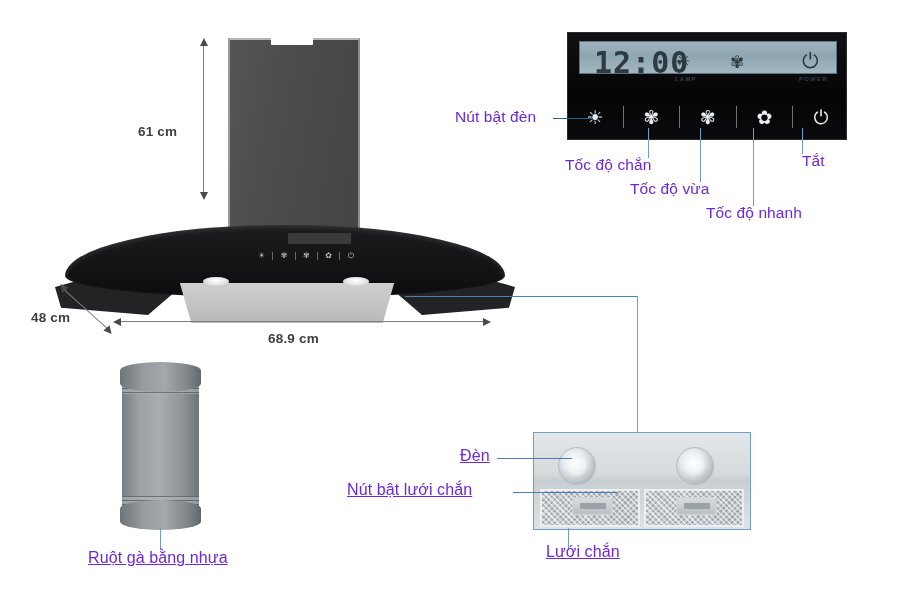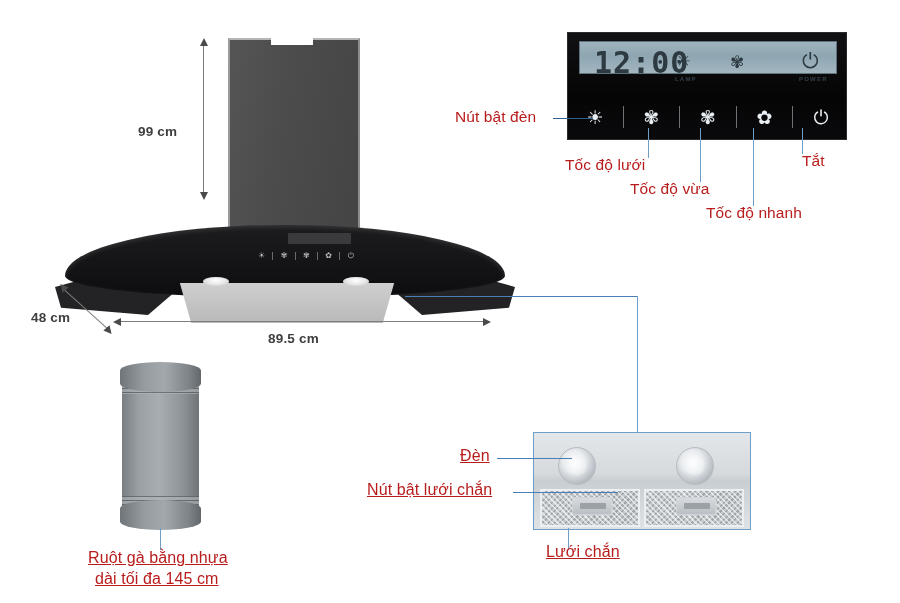--- a/index.html
+++ b/index.html
@@ -2,21 +2,21 @@
 <html><head>
 <meta charset="utf-8">
 <style>
   html,body{margin:0;padding:0;background:#fff;}
   body{width:900px;height:603px;position:relative;overflow:hidden;
        font-family:"Liberation Sans","DejaVu Sans",sans-serif;}
   .stage{position:absolute;left:0;top:0;width:900px;height:603px;background:#ffffff;}
 
   
   .dim-label{position:absolute;color:#3f3f3f;font-size:13.5px;font-weight:700;letter-spacing:.2px;white-space:nowrap;}
-  .callout-label{position:absolute;color:#b91c1c;font-size:15.5px;font-weight:400;white-space:nowrap;letter-spacing:.1px;}
+  .callout-label{position:absolute;color:#6d28d9;font-size:15.5px;font-weight:400;white-space:nowrap;letter-spacing:.1px;}
   .callout-label.big{font-size:16px;text-decoration:underline;}
 
   
   .lead-h{position:absolute;height:1.4px;background:#4a7fb5;}
   .lead-v{position:absolute;width:1.4px;background:#6f9fc9;}
   .lead-h.dark{background:#2f5f8f;}
 
   
   .dimline-v{position:absolute;width:1px;background:#7d7d7d;}
   .dimline-h{position:absolute;height:1px;background:#7d7d7d;}
@@ -161,31 +161,31 @@
     <span class="hood-btn">✾</span>
     <span class="hood-sep"></span>
     <span class="hood-btn">✿</span>
     <span class="hood-sep"></span>
     <span class="hood-btn">⏻</span>
   </div>
 
   <div class="dimline-v" style="left:203px;top:44px;height:152px;"></div>
   <div class="arrow up" style="left:199.5px;top:38px;"></div>
   <div class="arrow down" style="left:199.5px;top:192px;"></div>
-  <div class="dim-label" style="left:138px;top:124px;">99 cm</div>
+  <div class="dim-label" style="left:138px;top:124px;">61 cm</div>
 
   <div class="diag" style="left:63px;top:288px;width:64px;transform:rotate(42deg);"></div>
   <div class="arrow up" style="left:59px;top:283px;transform:rotate(-40deg);"></div>
   <div class="arrow down" style="left:105px;top:327px;transform:rotate(-40deg);"></div>
   <div class="dim-label" style="left:31px;top:310px;">48 cm</div>
 
   <div class="dimline-h" style="left:119px;top:321px;width:370px;"></div>
   <div class="arrow left" style="left:113px;top:317.5px;"></div>
   <div class="arrow right" style="left:483px;top:317.5px;"></div>
-  <div class="dim-label" style="left:268px;top:331px;">89.5 cm</div>
+  <div class="dim-label" style="left:268px;top:331px;">68.9 cm</div>
 
   <div class="cpanel">
     <div class="lcd">
       <div class="lcd-time">12:00</div>
       <div class="lcd-lampicon">☀</div>
       <div class="lcd-lamptxt">LAMP</div>
       <div class="lcd-fan">✾</div>
       <div class="lcd-power">⏻</div>
       <div class="lcd-powertxt">POWER</div>
     </div>
@@ -199,21 +199,21 @@
       <span class="cp-btn">✿</span>
       <span class="cp-div"></span>
       <span class="cp-btn">⏻</span>
     </div>
   </div>
 
   <div class="lead-h dark" style="left:553px;top:118px;width:40px;"></div>
   <div class="callout-label" style="left:455px;top:108px;">Nút bật đèn</div>
 
   <div class="lead-v" style="left:648px;top:128px;height:30px;"></div>
-  <div class="callout-label" style="left:565px;top:156px;">Tốc độ lưới</div>
+  <div class="callout-label" style="left:565px;top:156px;">Tốc độ chắn</div>
 
   <div class="lead-v" style="left:700px;top:128px;height:54px;"></div>
   <div class="callout-label" style="left:630px;top:180px;">Tốc độ vừa</div>
 
   <div class="lead-v" style="left:753px;top:128px;height:78px;"></div>
   <div class="callout-label" style="left:706px;top:204px;">Tốc độ nhanh</div>
 
   <div class="lead-v" style="left:802px;top:128px;height:26px;"></div>
   <div class="callout-label" style="left:802px;top:152px;">Tắt</div>
 
@@ -228,29 +228,28 @@
     </div>
     <div class="sp-filter b">
       <div class="sp-handle"></div>
     </div>
   </div>
 
   <div class="lead-h" style="left:497px;top:458px;width:75px;"></div>
   <div class="callout-label big" style="left:460px;top:447px;">Đèn</div>
 
   <div class="lead-h" style="left:513px;top:492px;width:105px;"></div>
-  <div class="callout-label big" style="left:367px;top:481px;text-align:right;">Nút bật lưới chắn</div>
+  <div class="callout-label big" style="left:347px;top:481px;text-align:right;">Nút bật lưới chắn</div>
 
   <div class="lead-v" style="left:568px;top:528px;height:22px;"></div>
   <div class="callout-label big" style="left:530px;top:543px;margin-left:16px;">Lưới chắn</div>
 
   <div class="hose">
     <div class="hose-body"></div>
     <div class="hose-ribs top"></div>
     <div class="hose-ribs bot"></div>
     <div class="hose-cap top"></div>
     <div class="hose-cap bot"></div>
   </div>
   <div class="lead-v" style="left:160px;top:528px;height:22px;"></div>
   <div class="callout-label big" style="left:88px;top:549px;">Ruột gà bằng nhựa</div>
-  <div class="callout-label big" style="left:95px;top:570px;">dài tối đa 145 cm</div>
 
 </div>
 
 </body></html>

